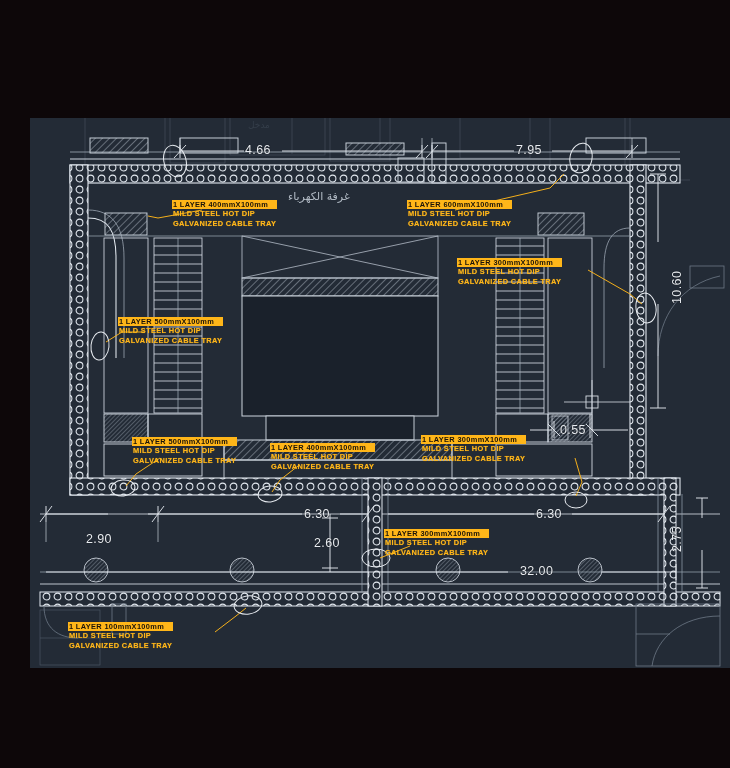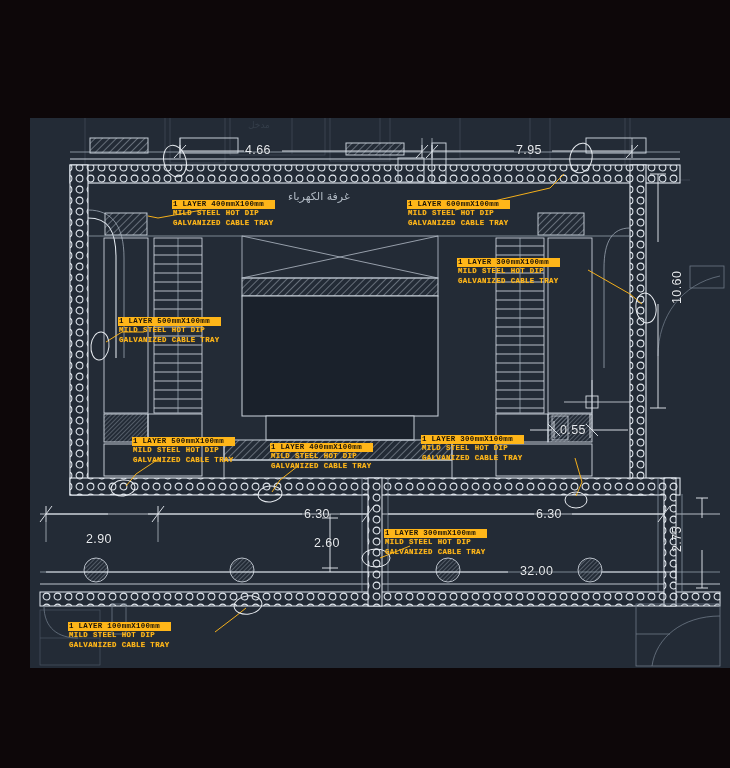--- a/index.html
+++ b/index.html
@@ -34,21 +34,21 @@
     position: absolute;
     left: 0;
     top: 0;
     display: block;
   }
 
   
   .note {
     position: absolute;
     color: #ffb619;
-    font-family: Liberation Mono, monospace;
+    font-family: Liberation Sans, sans-serif;
     font-weight: bold;
     font-size: 7.4px;
     line-height: 9.4px;
     letter-spacing: 0.35px;
     white-space: nowrap;
     text-shadow: 0 0 1px rgba(255,182,25,.55);
   }
   .note .l1 {
     display: block;
     background: #ffb619;

